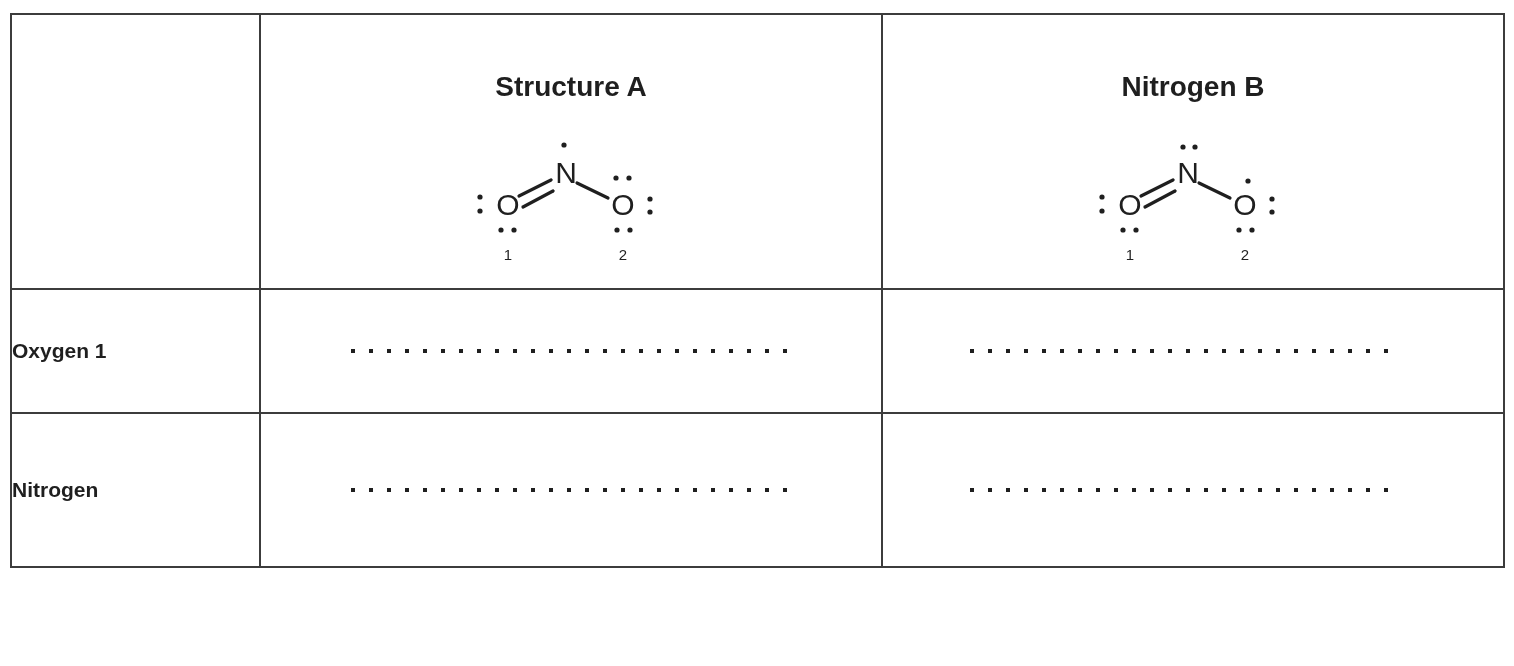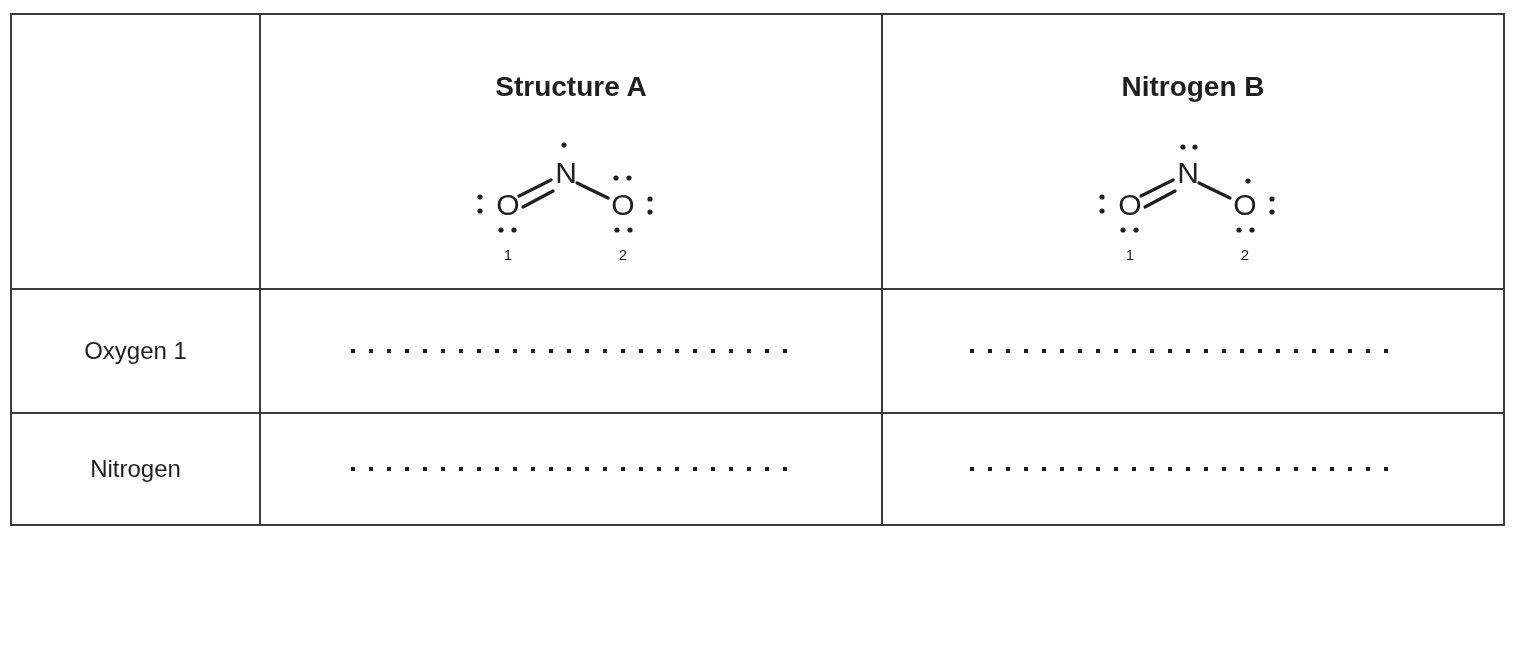--- a/index.html
+++ b/index.html
@@ -10,21 +10,21 @@
   }
   table.worksheet { position:absolute; left:10px; top:13px; border-collapse:collapse; table-layout:fixed; }
   table.worksheet td, table.worksheet th {
     border:2px solid var(--border-col, #3c3c3c); padding:0; background:#ffffff; vertical-align:middle;
   }
   th.corner-cell { border:none; background:transparent; }
   th.header-cell { vertical-align:top; text-align:center; font-weight:normal; }
   .structure-title { margin-top:36px; font-size:28px; font-weight:bold; color:var(--text-col,#1f1f1f); }
   svg.lewis { display:block; margin:26px auto 0 auto; }
   svg.lewis text { font-family:"Liberation Sans", sans-serif; }
-  td.label-cell { font-size:24px; font-weight:normal; text-align:center; padding-left:21px; color:var(--text-col,#1f1f1f); }
+  td.label-cell { font-size:21px; font-weight:bold; text-align:left; padding-left:21px; color:var(--text-col,#1f1f1f); }
   td.answer-cell { text-align:center; }
   .answer-blank {
     display:block; height:4px; margin:0 auto;
     background-image:repeating-linear-gradient(to right, var(--text-col,#1f1f1f) 0 4px, transparent 4px 18px);
   }
   .blank-a { width:440px; }
   .blank-b { width:422px; position:relative; left:-12px; }
 </style>
 </head>
 <body>
@@ -89,21 +89,21 @@
   </tr>
   <tr style="height:124px">
     <td class="label-cell">Oxygen 1</td>
     <td class="answer-cell">
       <span class="answer-blank blank-a"></span>
     </td>
     <td class="answer-cell">
       <span class="answer-blank blank-b"></span>
     </td>
   </tr>
-  <tr style="height:112px">
+  <tr style="height:154px">
     <td class="label-cell">Nitrogen</td>
     <td class="answer-cell">
       <span class="answer-blank blank-a"></span>
     </td>
     <td class="answer-cell">
       <span class="answer-blank blank-b"></span>
     </td>
   </tr>
 </tbody>
   </table>

